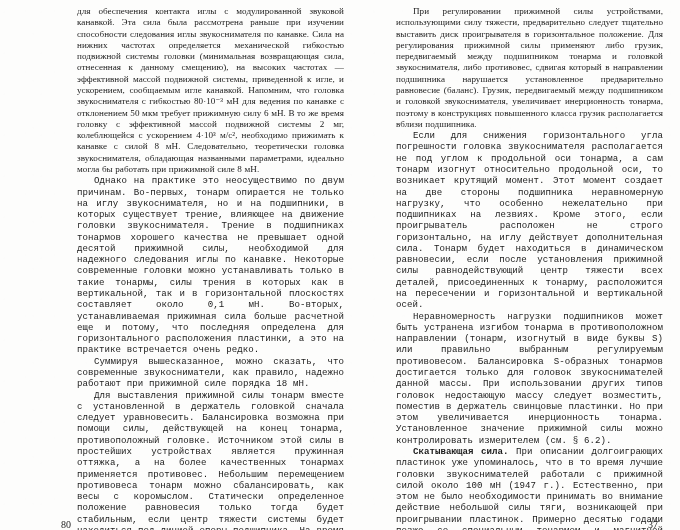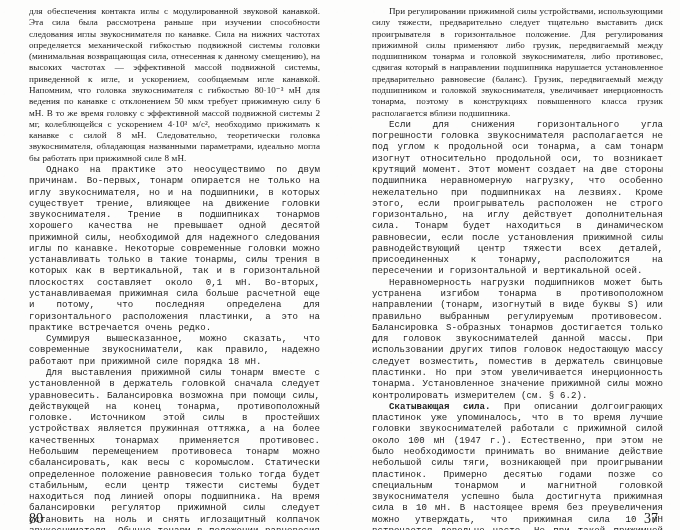--- a/index.html
+++ b/index.html
@@ -21,20 +21,21 @@
     background: #fdfdfc;
   }
   .columns {
     position: absolute;
     top: 6px;
     left: 0;
     right: 0;
     height: 496px;
     display: flex;
     gap: 8px;
+    padding-left: 48px;
   }
   .column {
     width: 340px;
     box-sizing: border-box;
     position: relative;
   }
   .col-left  { padding: 0 16px 0 29px; }
   .col-right { padding: 0 17px 0 28px; }
 
   .para {
@@ -50,24 +51,25 @@
   }
   .para.indent { text-indent: 17px; }
   .para + .para { margin-top: 0; font-family: Liberation Mono, monospace; }
 
   .run-in {
     font-weight: bold;
   }
 
   .folio {
     position: absolute;
-    bottom: 6px;
-    font-size: 14px;
+    bottom: 0;
+    font-size: 10px;
     line-height: 11px;
     color: #1b1b1b;
+    margin-left: 32px;
   }
   .folio-left  { left: 29px; }
   .folio-right { right: 22px; }
 
   
   .scan-noise {
     position: absolute;
     inset: 0;
     pointer-events: none;
     opacity: 0.55;

